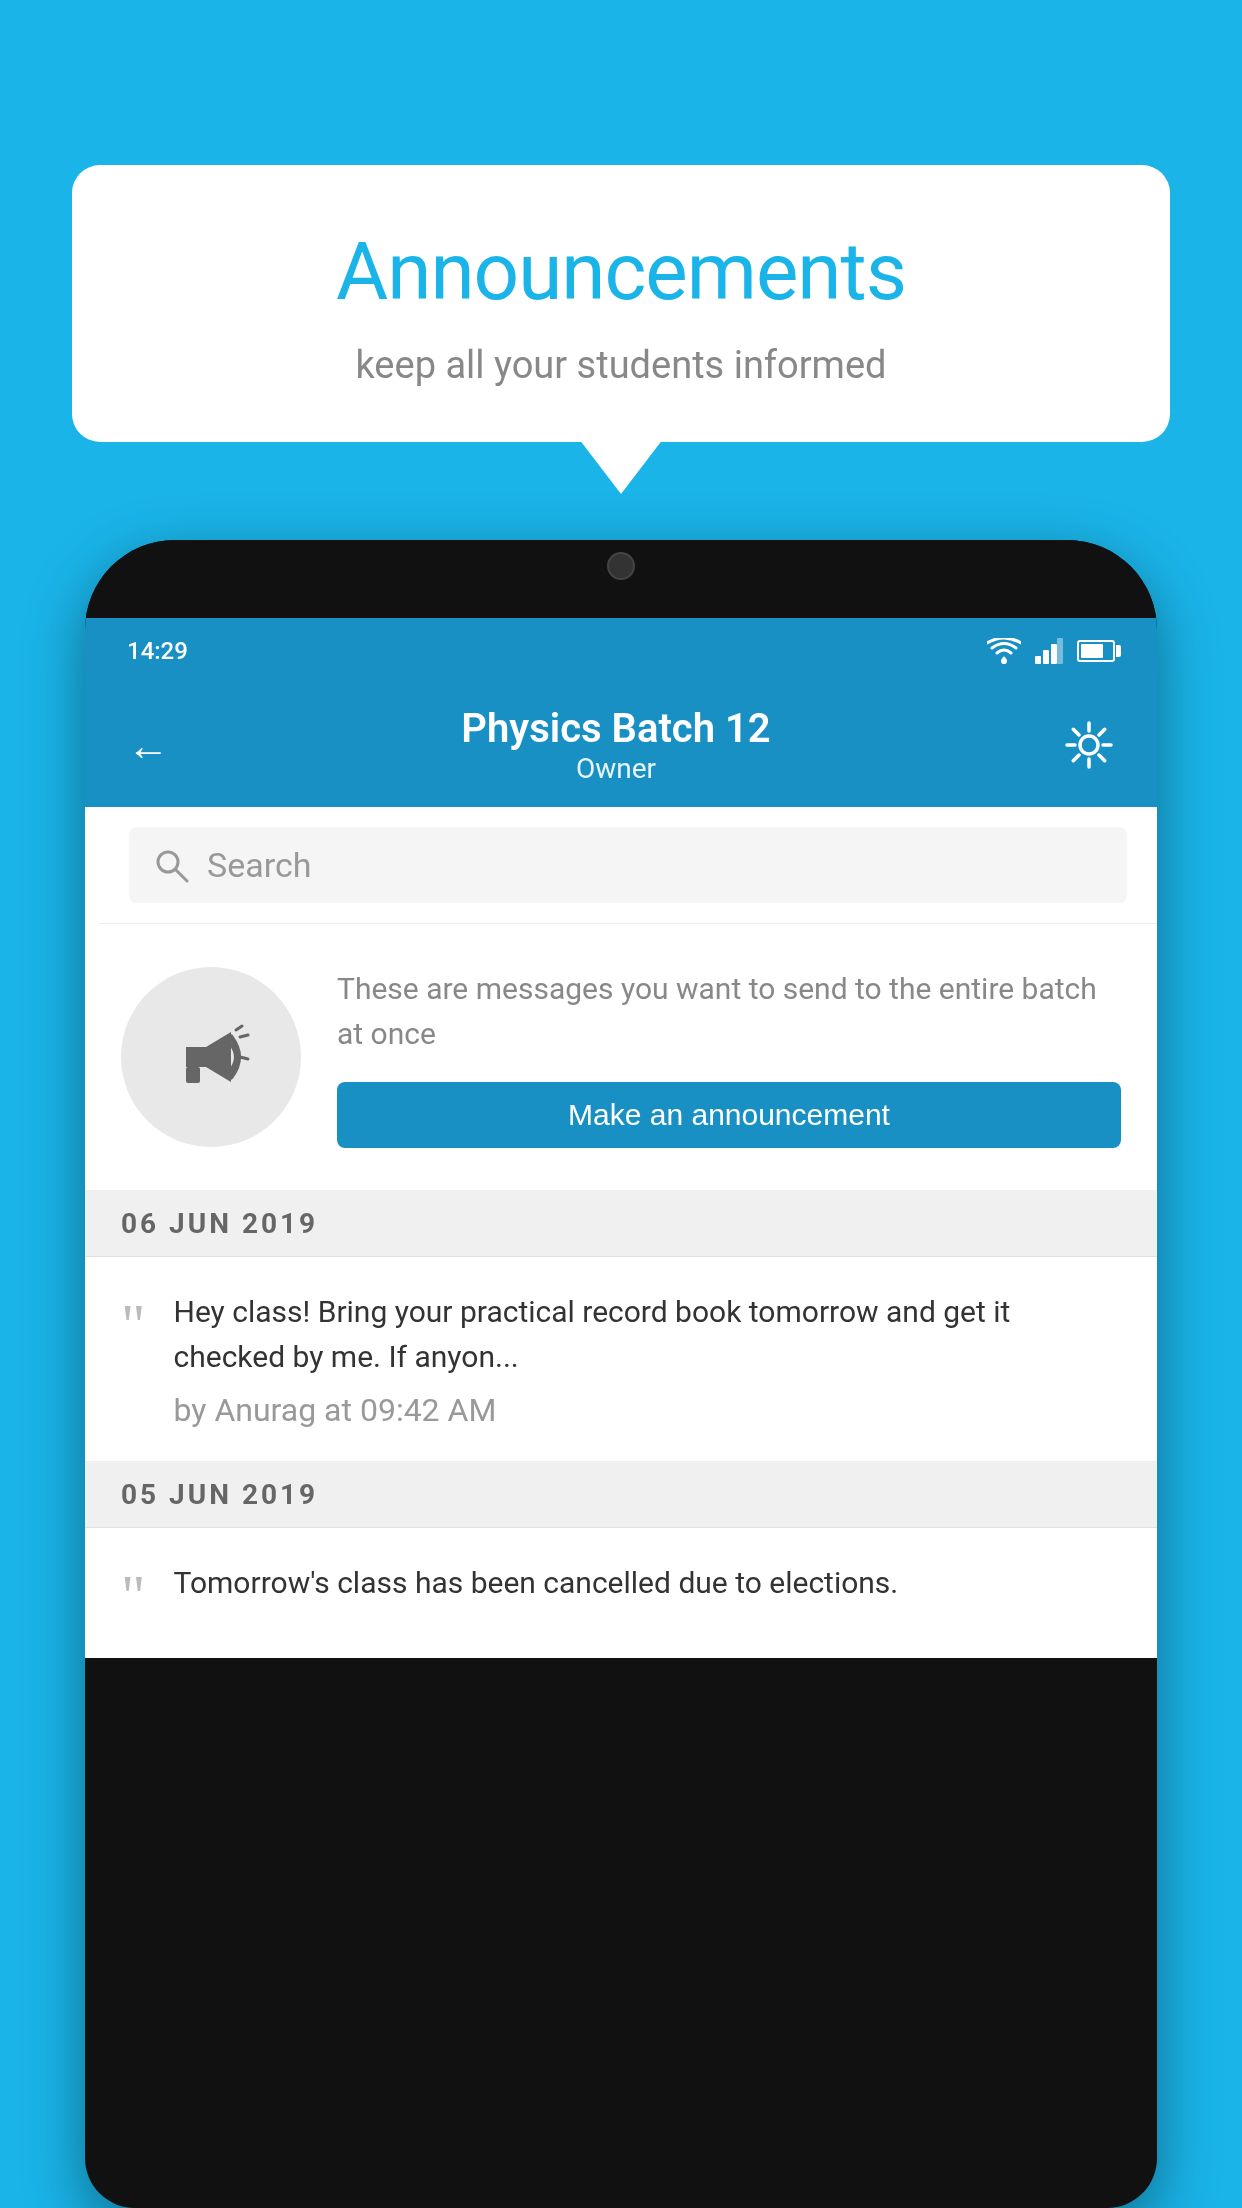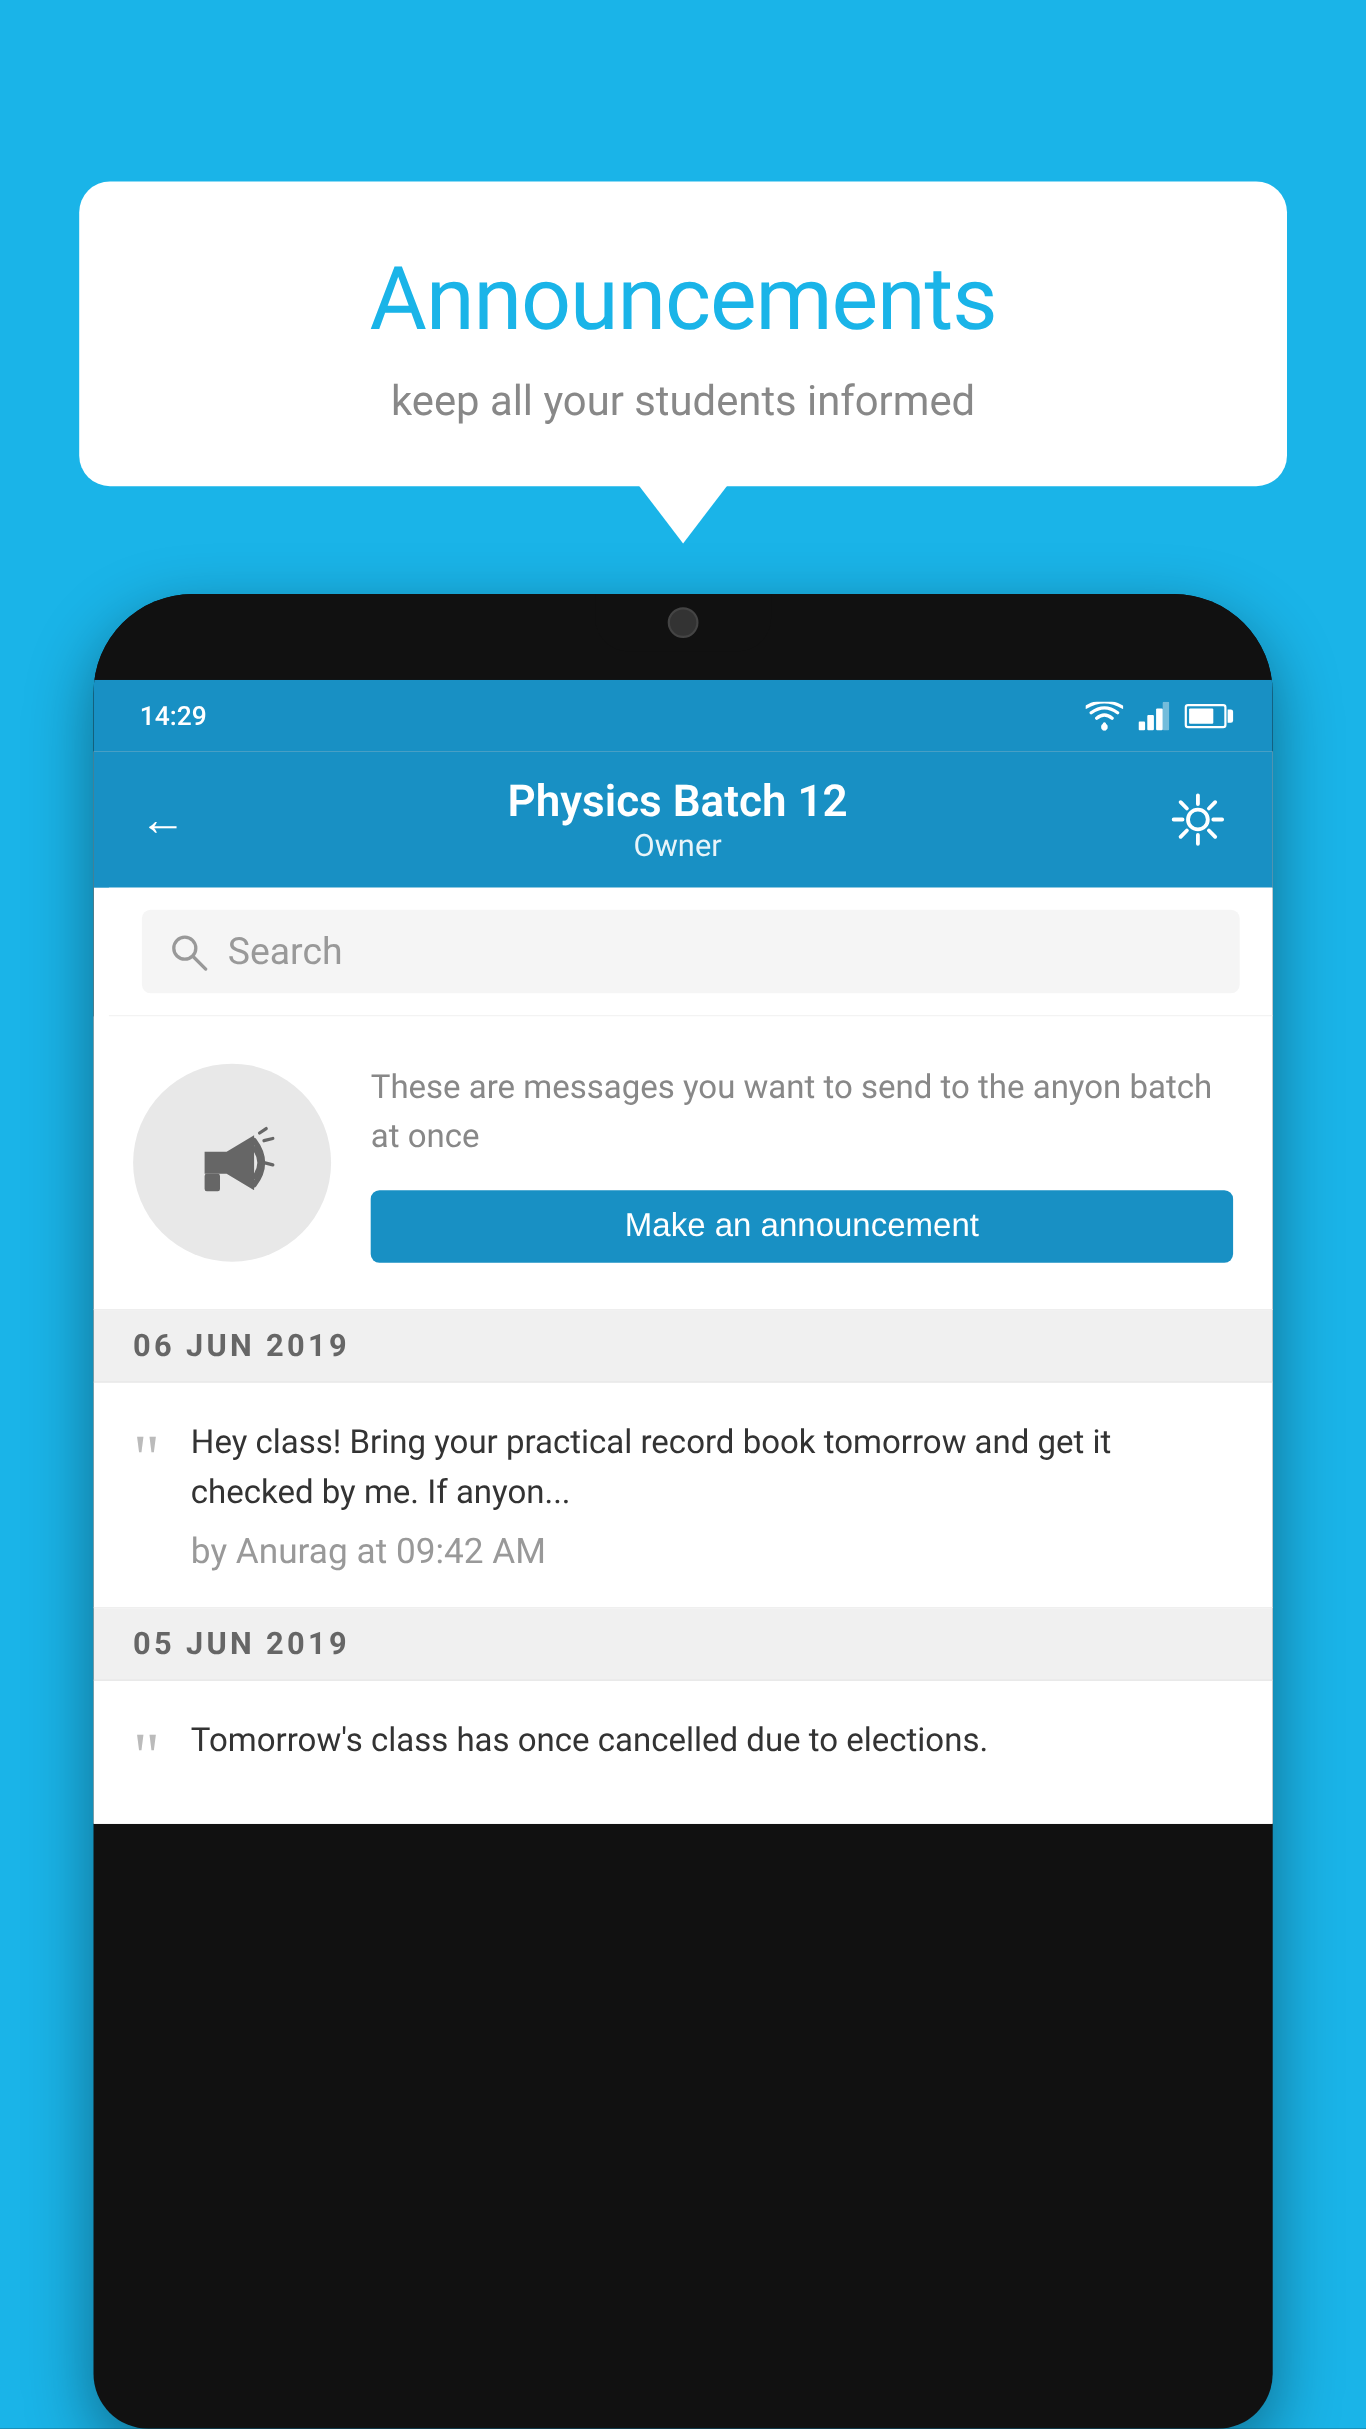--- a/index.html
+++ b/index.html
@@ -444,37 +444,37 @@
           <path d="M65 25 Q80 45 65 65" stroke="#666" stroke-width="5" fill="none" stroke-linecap="round"></path>
           <path d="M65 32 Q75 45 65 58" stroke="#666" stroke-width="4" fill="none" stroke-linecap="round"></path>
           <rect x="20" y="55" width="14" height="16" rx="2" fill="#666"></rect>
 
           <line x1="70" y1="18" x2="76" y2="14" stroke="#666" stroke-width="3" stroke-linecap="round"></line>
           <line x1="74" y1="25" x2="82" y2="23" stroke="#666" stroke-width="3" stroke-linecap="round"></line>
           <line x1="74" y1="45" x2="82" y2="47" stroke="#666" stroke-width="3" stroke-linecap="round"></line>
         </svg>
       </div>
       <div class="prompt-right">
-        <p class="prompt-text">These are messages you want to send to the anyon batch at once</p>
+        <p class="prompt-text">These are messages you want to send to the entire batch at once</p>
         <button class="make-announcement-btn">Make an announcement</button>
       </div>
     </div>
 
     <div class="date-divider">06  JUN  2019</div>
 
     <div class="announcement-item">
       <div class="quote-icon">"</div>
       <div class="announcement-content">
         <p class="announcement-text">Hey class! Bring your practical record book tomorrow and get it checked by me. If anyon...</p>
         <p class="announcement-meta">by Anurag at 09:42 AM</p>
       </div>
     </div>
 
     <div class="date-divider">05  JUN  2019</div>
 
     <div class="announcement-item-2">
       <div class="quote-icon">"</div>
       <div class="announcement-content">
-        <p class="announcement-text">Tomorrow's class has once cancelled due to elections.</p>
+        <p class="announcement-text">Tomorrow's class has been cancelled due to elections.</p>
       </div>
     </div>
   </div>
 </div>
 
 </body></html>

